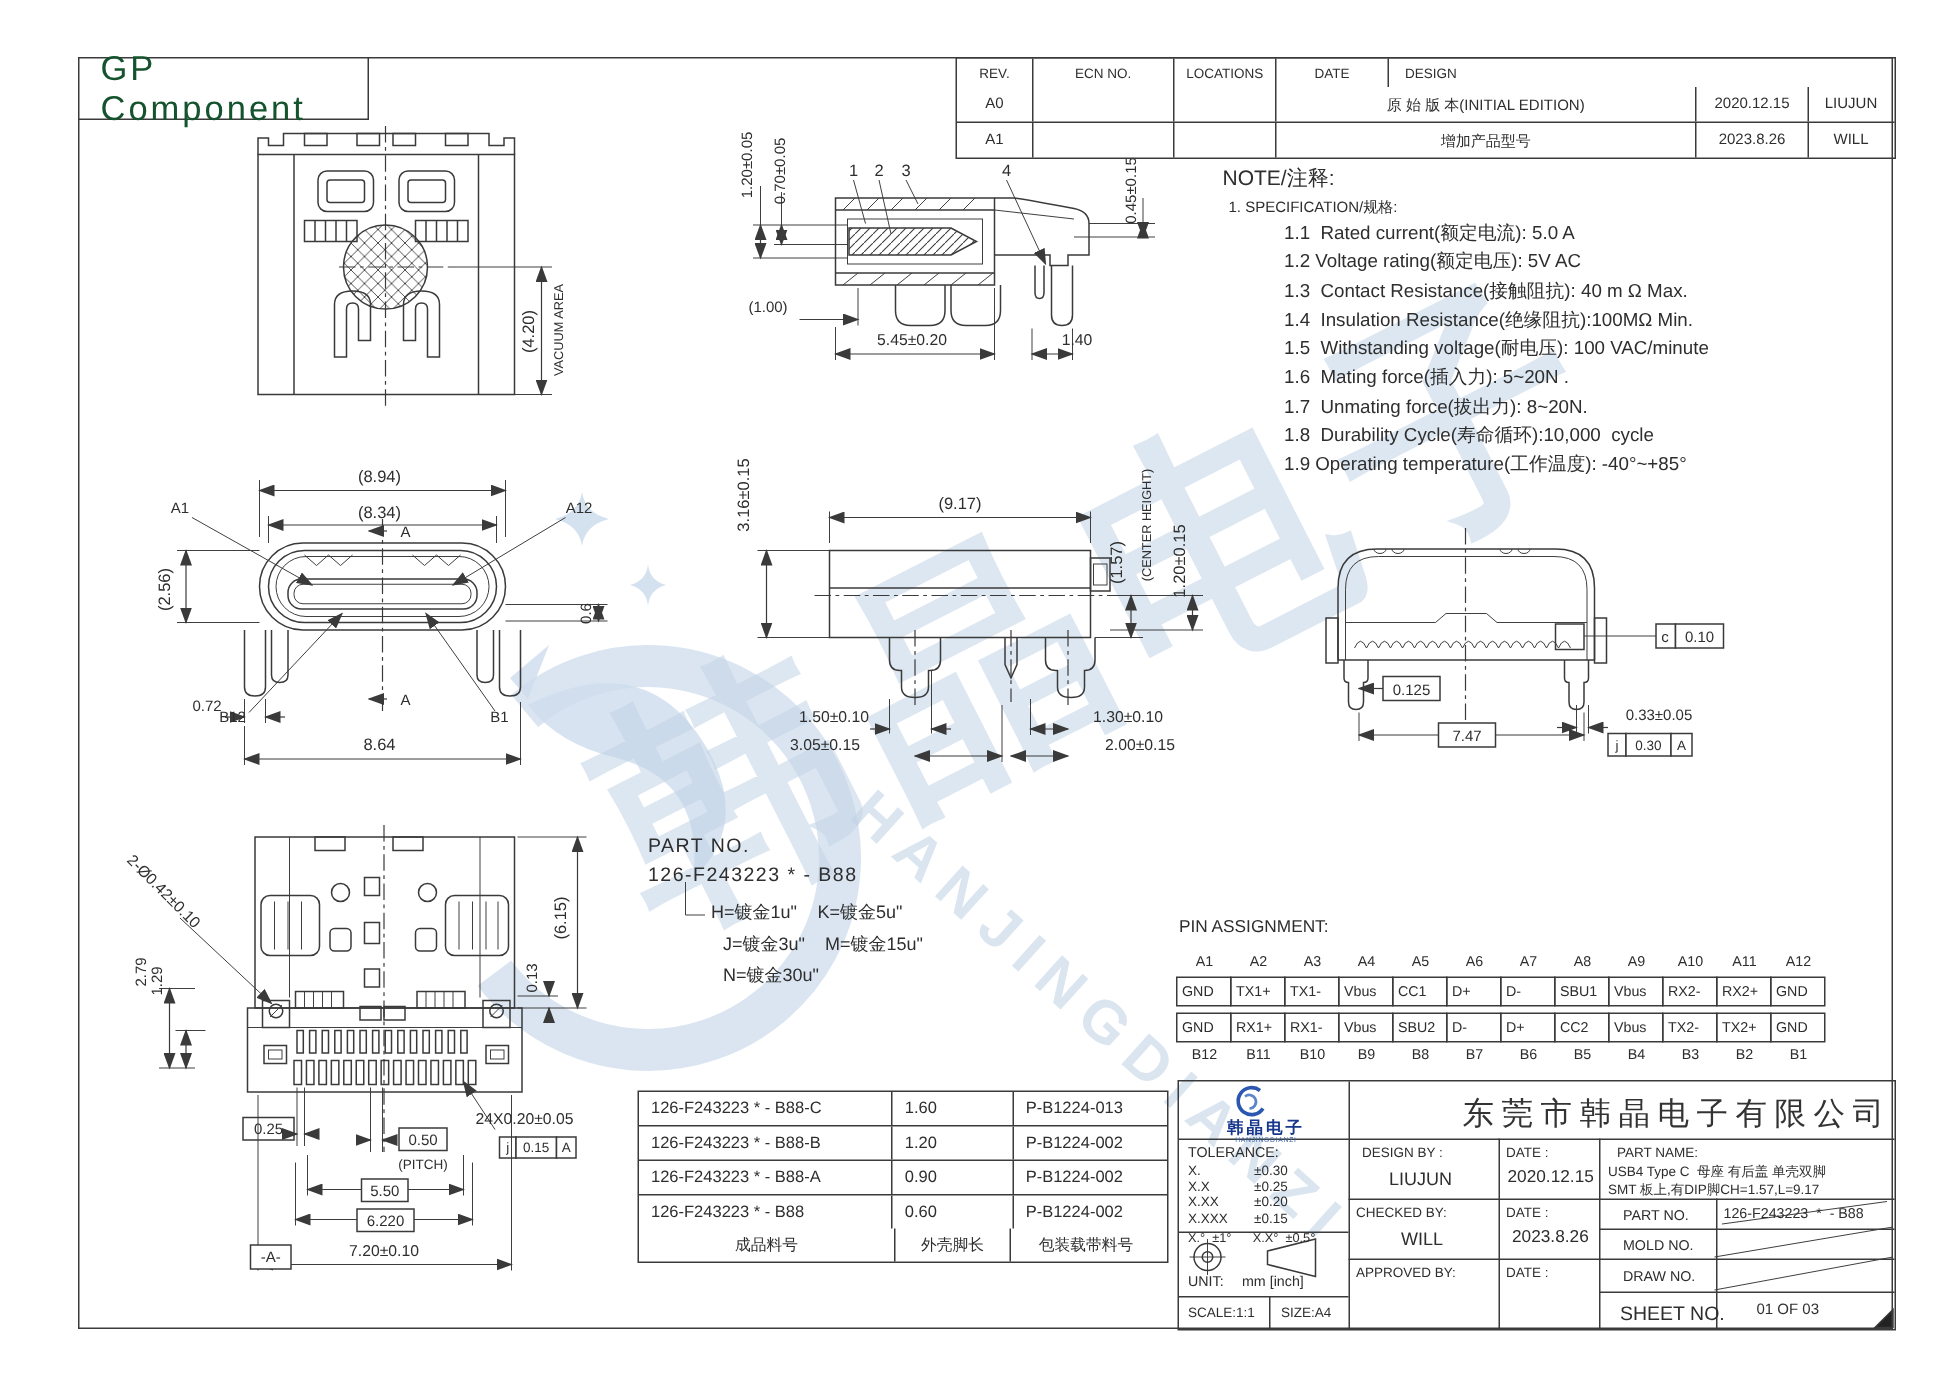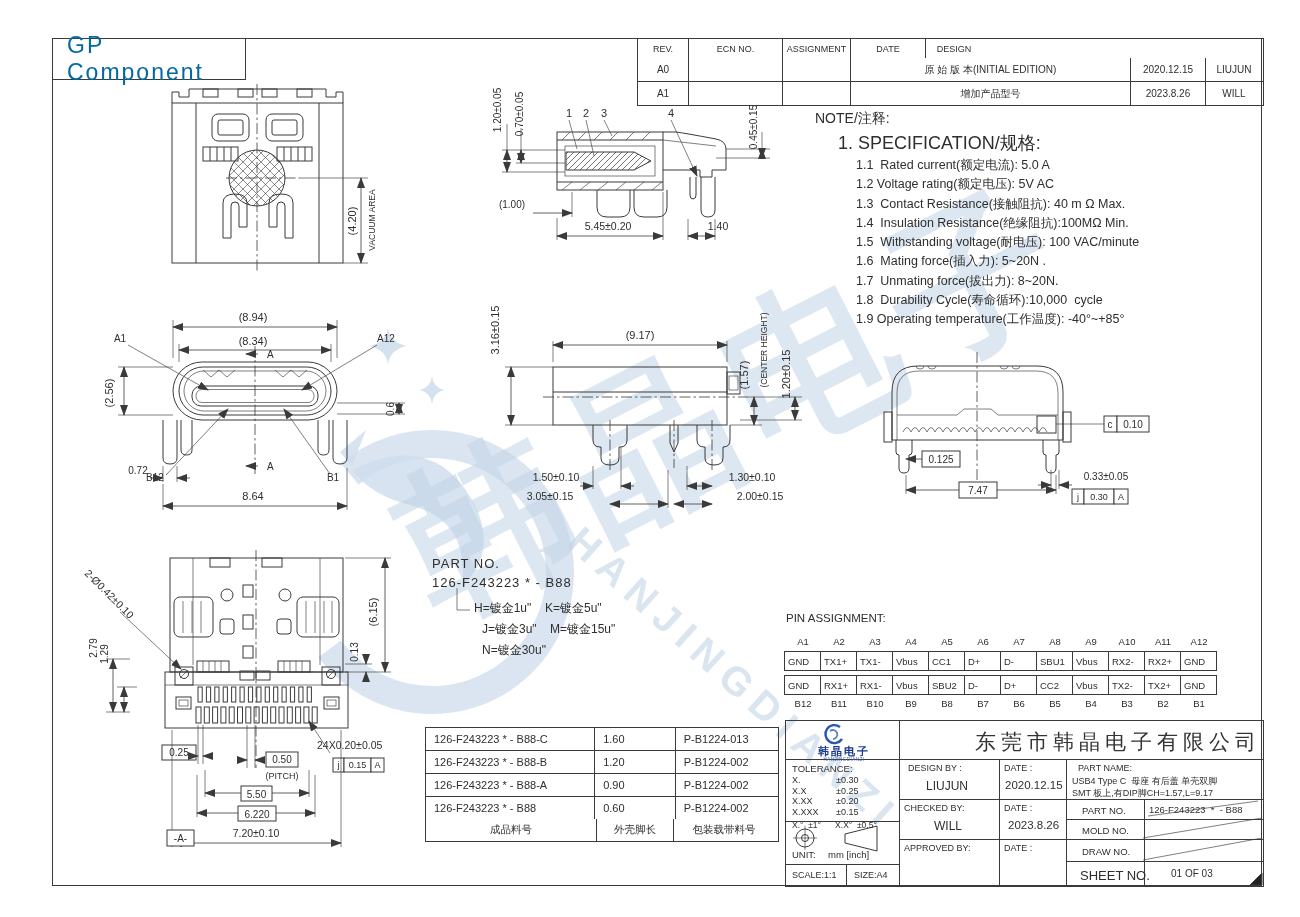--- a/index.html
+++ b/index.html
@@ -11,34 +11,34 @@
   .geo .thin{stroke-width:.65}
   .geo .cl{stroke-dasharray:11 3 2.5 3;stroke-width:.8}
   .geo .dim{stroke-width:.8}
   .txt{fill:#2e2e2e;stroke:none;font-size:11px}
   .txt .t9{font-size:9px}.txt .t85{font-size:8.5px}.txt .t10{font-size:10px}
   .txt .t105{font-size:10.5px}
   .wm{stroke:none}
   
   .frame{border:1.3px solid #3a3a3a}
   .gpbox{border:1.3px solid #3a3a3a;background:#fff;display:flex;align-items:center;
-         padding-left:14px;font-size:23px;letter-spacing:2px;color:#0369a1}
+         padding-left:14px;font-size:23px;letter-spacing:2px;color:#14532d}
   
   .rt{left:637px;top:38px;width:625px;border:1px solid #3a3a3a;font-size:10px}
   .rt-row{display:flex}
   .rt-row + .rt-row{border-top:1px solid #3a3a3a}
   .rt-cell{display:flex;align-items:center;justify-content:center;text-align:center;overflow:hidden}
   .rt-cell + .rt-cell{border-left:1px solid #3a3a3a}
   .rt-head .rt-cell{font-size:9px;height:19px}
   .rt-data .rt-cell{height:23px}
   .c-rev{width:50px}.c-ecn{width:93px}.c-loc{width:67px}.c-desc{width:279px}.c-date{width:74px}.c-des{width:56px}
   
   .notes{left:815px;top:110px;width:475px}
   .notes-heading{font-size:14px;margin-bottom:3px}
-  .notes-spec{font-size:18px;margin-left:23px;margin-bottom:2px}
+  .notes-spec{font-size:10px;margin-left:4px;margin-bottom:2px}
   .note-line{font-size:12.5px;margin-left:41px;height:19.3px;white-space:pre}
   
   .pin-heading{left:786px;top:612px;font-size:11.5px}
   .pin-table{left:785px;top:636px;display:flex}
   .pin-col{width:36px;display:flex;flex-direction:column}
   .pin-lbl{height:15px;font-size:9.5px;text-align:center}
   .pin-cell{height:18px;border:1px solid #3a3a3a;margin-left:-1px;font-size:9.5px;
             display:flex;align-items:center;padding-left:3px}
   .pin-b{margin-top:4px}
   
@@ -493,21 +493,21 @@
 
 <div class="abs frame" style="left:52px;top:38px;width:1208px;height:846px"></div>
 <div class="abs gpbox" style="left:52px;top:38px;width:178px;height:40px">
   <span>GP Component</span>
 </div>
 
 <div class="abs rt">
   <div class="rt-row rt-head">
     <div class="rt-cell c-rev">REV.</div>
     <div class="rt-cell c-ecn">ECN NO.</div>
-    <div class="rt-cell c-loc">ASSIGNMENT</div>
+    <div class="rt-cell c-loc">LOCATIONS</div>
     <div class="rt-cell c-date">DATE</div>
     <div class="rt-cell c-des">DESIGN</div>
   </div>
   <div>
 
       <div class="rt-row rt-data">
         <div class="rt-cell c-rev">A0</div>
         <div class="rt-cell c-ecn"></div>
         <div class="rt-cell c-loc"></div>
         <div class="rt-cell c-desc">原 始 版 本(INITIAL EDITION)</div>

